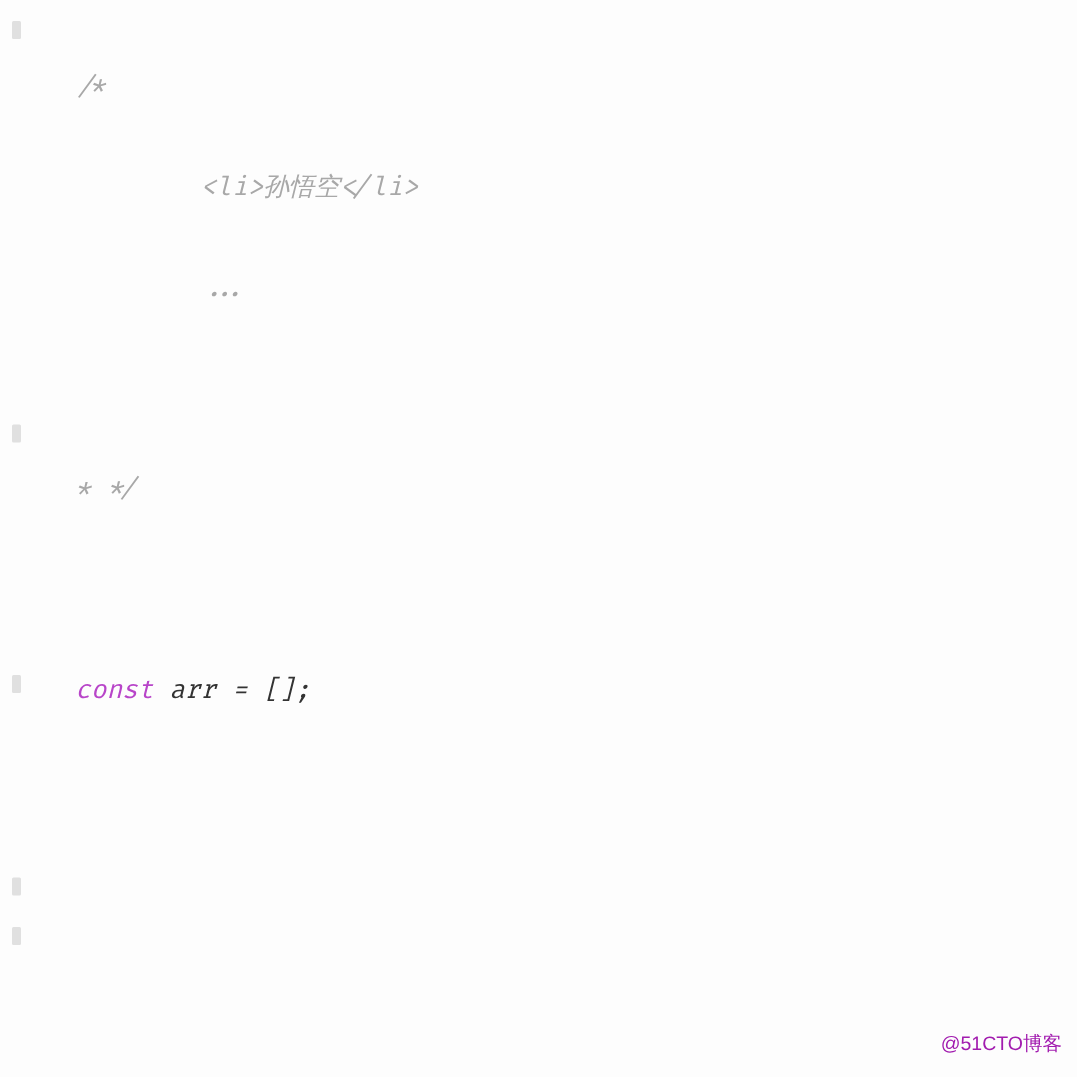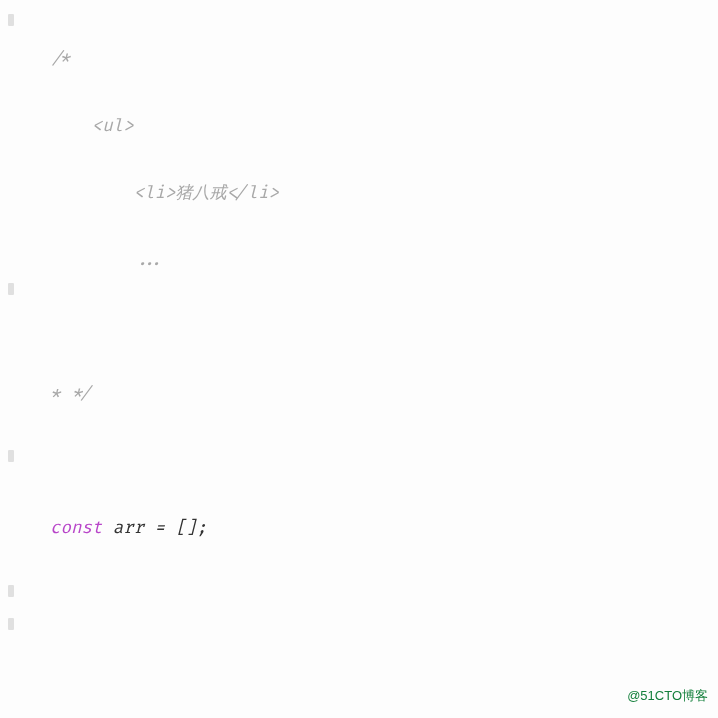--- a/index.html
+++ b/index.html
@@ -36,40 +36,39 @@
       border-radius: 1px;
     }
     .comment { color: #a8a8a8; }
     .keyword { color: #b845c9; }
     .line { display: block; min-height: 33.5px; }
     .watermark {
       position: absolute;
       right: 10px;
       bottom: 6px;
       font-size: 13px;
-      color: #15803d;
+      color: #a21caf;
       font-style: normal;
       font-family: sans-serif;
     }
   </style>
 </head>
 <body>
 
 <div class="gutter">
   <div class="gmark" style="top:6px"></div>
   <div class="gmark" style="top:275px"></div>
   <div class="gmark" style="top:442px"></div>
   <div class="gmark" style="top:577px"></div>
   <div class="gmark" style="top:610px"></div>
 </div>
 
 <div class="editor">
 <span class="line comment">/*</span>
-<span class="line comment">    &lt;ul&gt;</span>
-<span class="line comment">        &lt;li&gt;猪八戒&lt;/li&gt;</span>
+<span class="line comment">        &lt;li&gt;孙悟空&lt;/li&gt;</span>
 <span class="line comment">        ...</span>
 <span class="line comment"></span>
 <span class="line comment">* */</span>
 <span class="line"></span>
 <span class="line"><span class="keyword">const</span><span> arr = [];</span></span>
 
 
 
 
 

